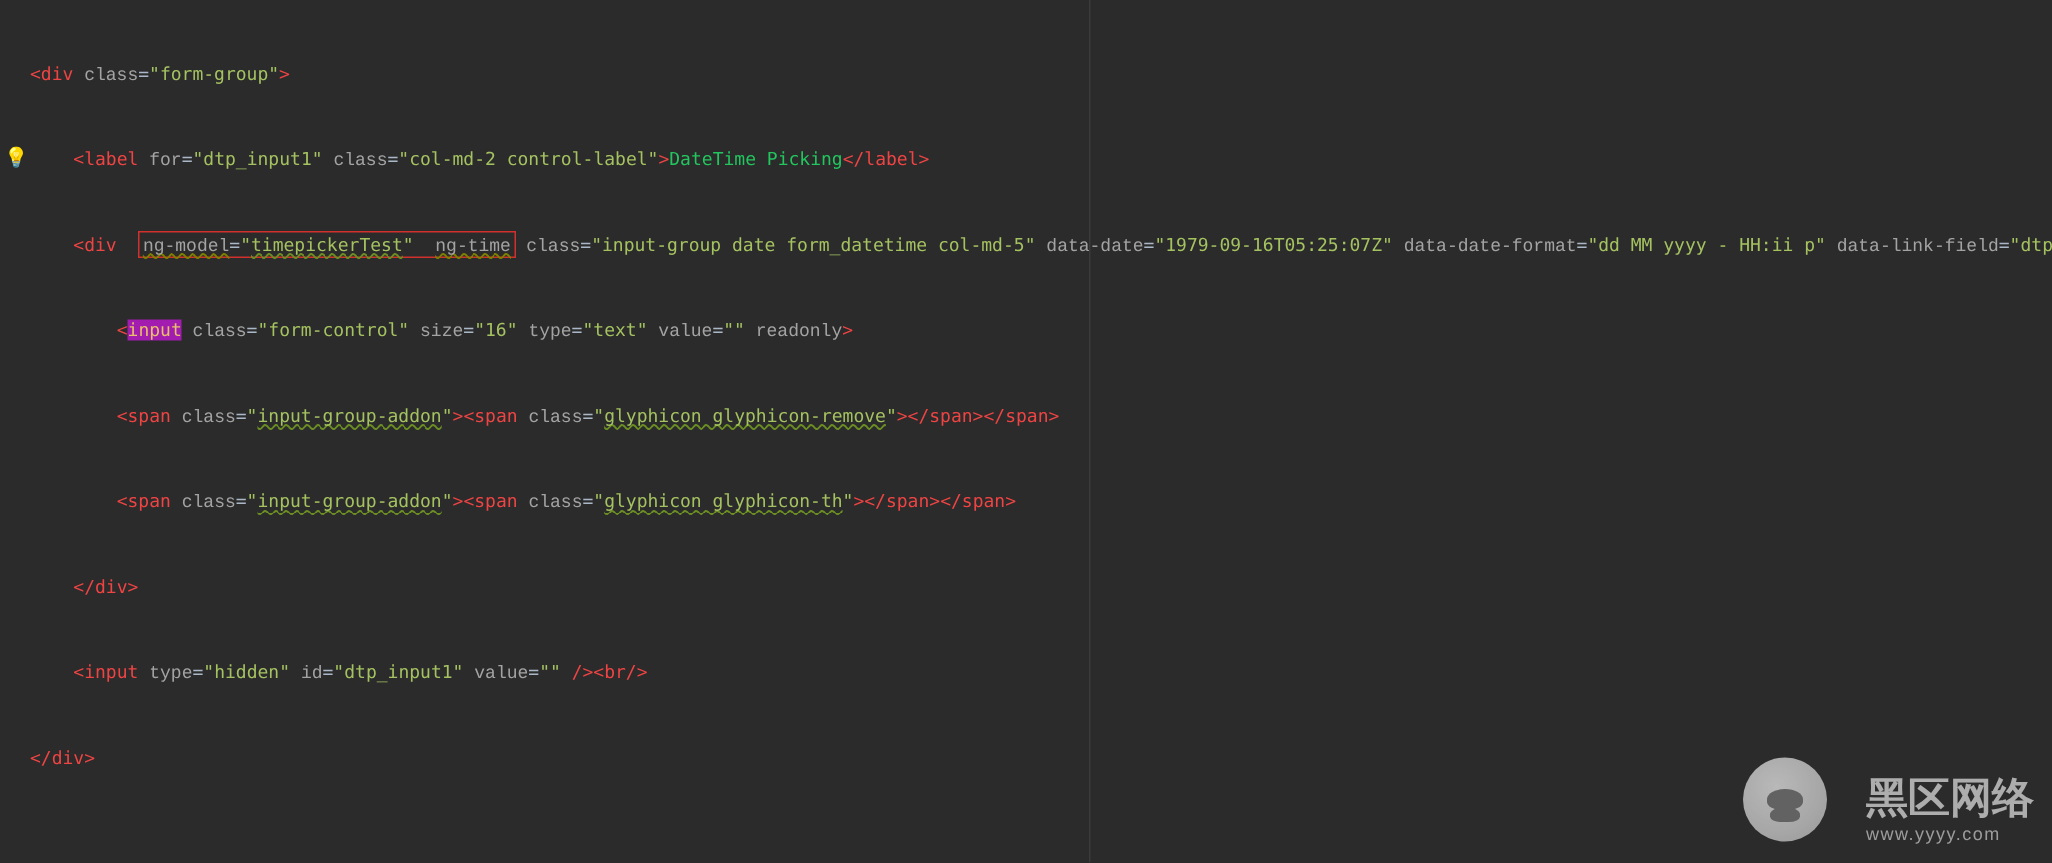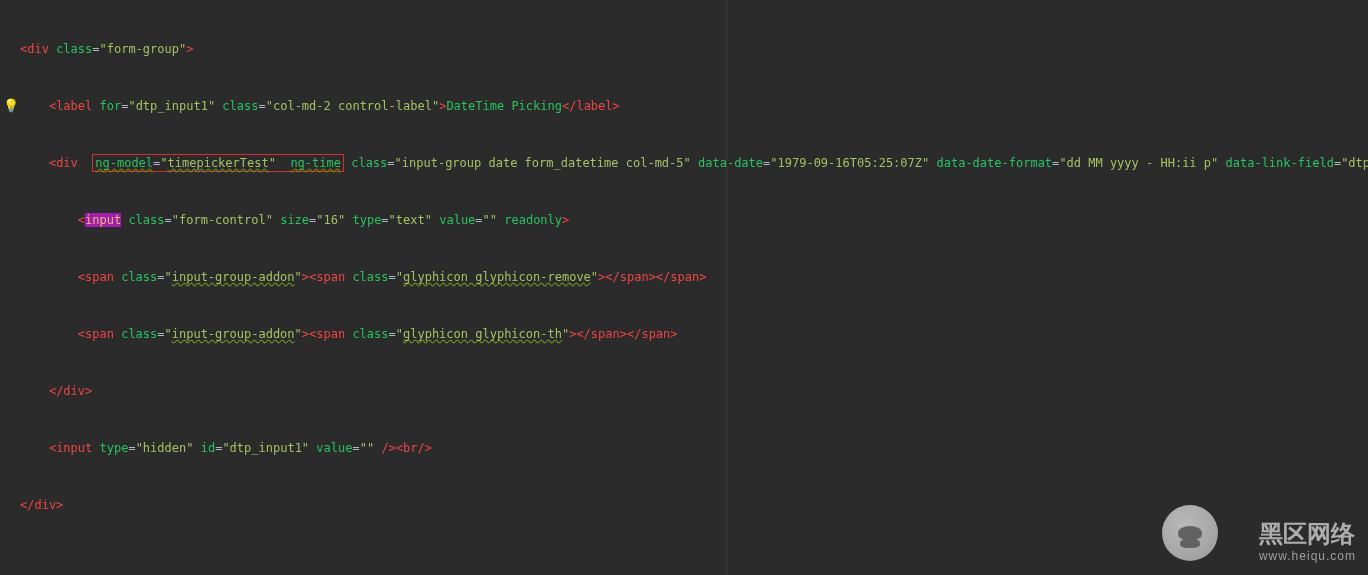--- a/index.html
+++ b/index.html
@@ -39,21 +39,21 @@
 }
 .ruler {
   position: absolute;
   left: 726px;
   top: 0;
   bottom: 0;
   width: 1px;
   background: #3b3b3b;
 }
 .tag-d { color: #ef4444; }         
-.attr-n { color: #22c55e; }        
+.attr-n { color: #a3a3a3; font-family: Liberation Mono, monospace; }        
 .attr-v { color: #a5c261; }        
 .txt { color: #22c55e; }           
 .op { color: #a9b7c6; }            
 
 .warn-attr {
   text-decoration: underline wavy #808000;
   text-decoration-skip-ink: none;
 }
 .warn-val {
   text-decoration: underline wavy #6b8e23;
@@ -94,21 +94,21 @@
   box-shadow: 0 10px 0 -2px #7a7a7a;
 }
 .watermark-text {
   position: absolute;
   right: 12px;
   bottom: 12px;
   text-align: left;
   opacity: 0.7;
   line-height: 1.2;
 }
-.wm1 { font-size: 24px; font-weight: bold; color: #e5e5e5; font-family: "SimHei","Microsoft YaHei",sans-serif;}
+.wm1 { font-size: 28px; font-weight: bold; color: #e5e5e5; font-family: "SimHei","Microsoft YaHei",sans-serif;}
 .wm2 { font-size: 12px; color: #ccc; letter-spacing: 1px; font-family: sans-serif;}
 </style>
 </head>
 <body>
 
 <div class="ruler"></div>
 
 <div class="editor">
 
 <div class="line"><span class="tag-d">&lt;div </span><span class="attr-n">class</span><span class="op">=</span><span class="attr-v">"form-group"</span><span class="tag-d">&gt;</span></div>
@@ -168,14 +168,14 @@
 
 
 
 
 
 </div>
 
 <div class="watermark-logo"></div>
 <div class="watermark-text">
   <div class="wm1">黑区网络</div>
-  <div class="wm2">www.heiqu.com</div>
+  <div class="wm2">www.yyyy.com</div>
 </div>
 
 </body></html>

